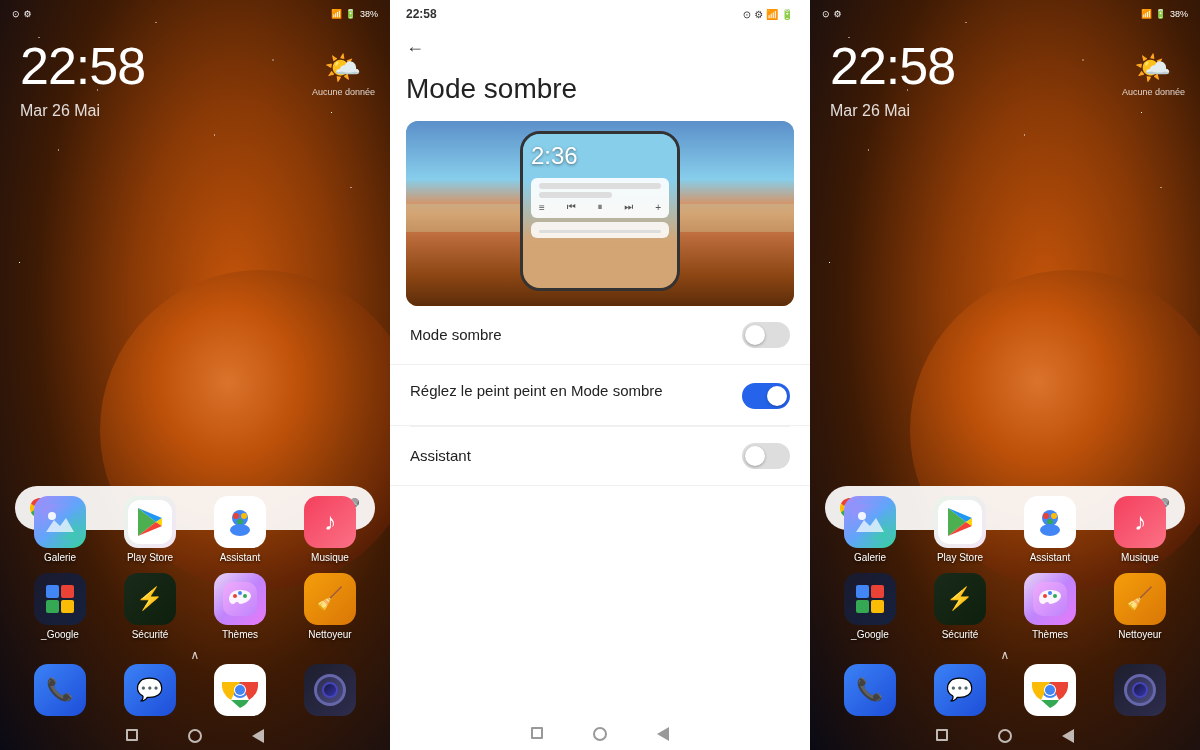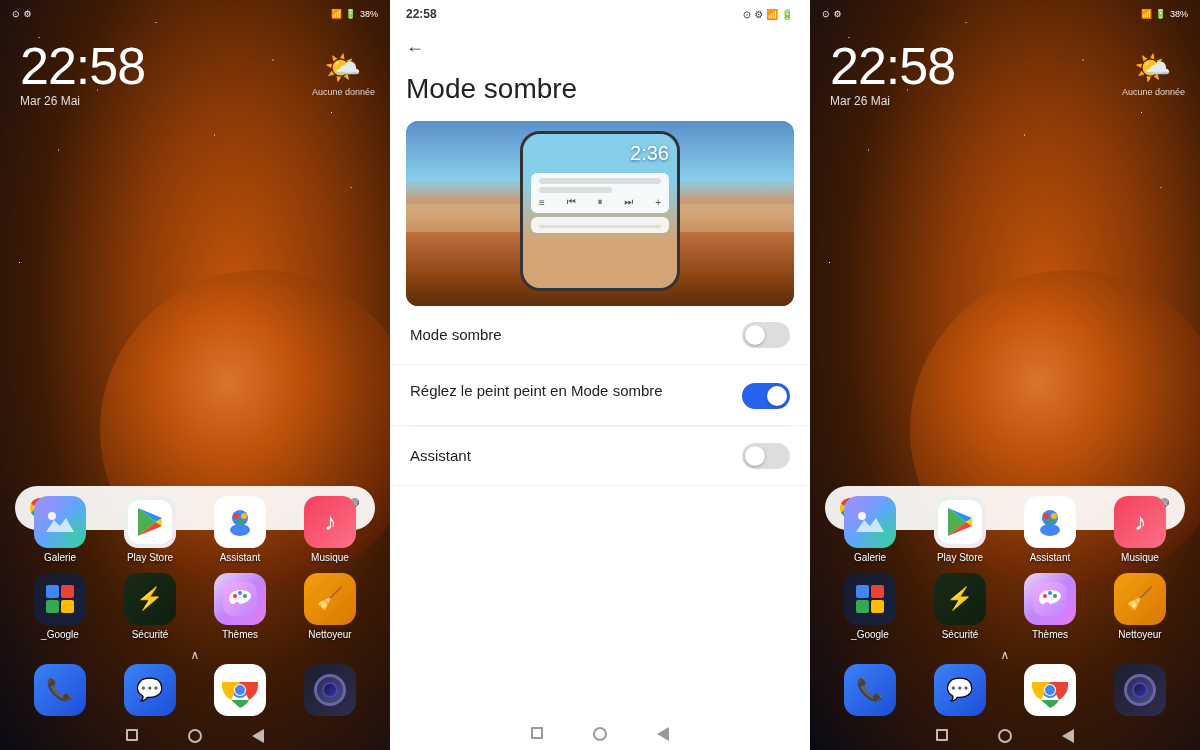--- a/index.html
+++ b/index.html
@@ -83,23 +83,23 @@
 
     .clock-time {
       font-size: 52px;
       font-weight: 300;
       color: white;
       line-height: 1;
       letter-spacing: -1px;
     }
 
     .clock-date {
-      font-size: 12px;
+      font-size: 16px;
       color: rgba(255,255,255,0.85);
-      margin-top: 2px;
+      margin-top: 10px;
     }
 
     
     .weather-widget {
       position: absolute;
       top: 50px;
       right: 15px;
       z-index: 5;
       display: flex;
       flex-direction: column;
@@ -375,24 +375,24 @@
     .preview-phone-top {
       background: linear-gradient(180deg, #87ceeb 30%, #d4a574 70%);
       flex: 1;
       display: flex;
       flex-direction: column;
       justify-content: flex-start;
       padding: 8px;
     }
 
     .preview-clock-small {
-      font-size: 20px;
+      font-size: 24px;
       font-weight: 300;
       color: white;
-      text-align: right;
+      text-align: left;
       text-shadow: 0 1px 3px rgba(0,0,0,0.5);
     }
 
     .preview-notification {
       background: rgba(255,255,255,0.9);
       border-radius: 6px;
       padding: 5px 8px;
       margin-top: 8px;
     }
 

